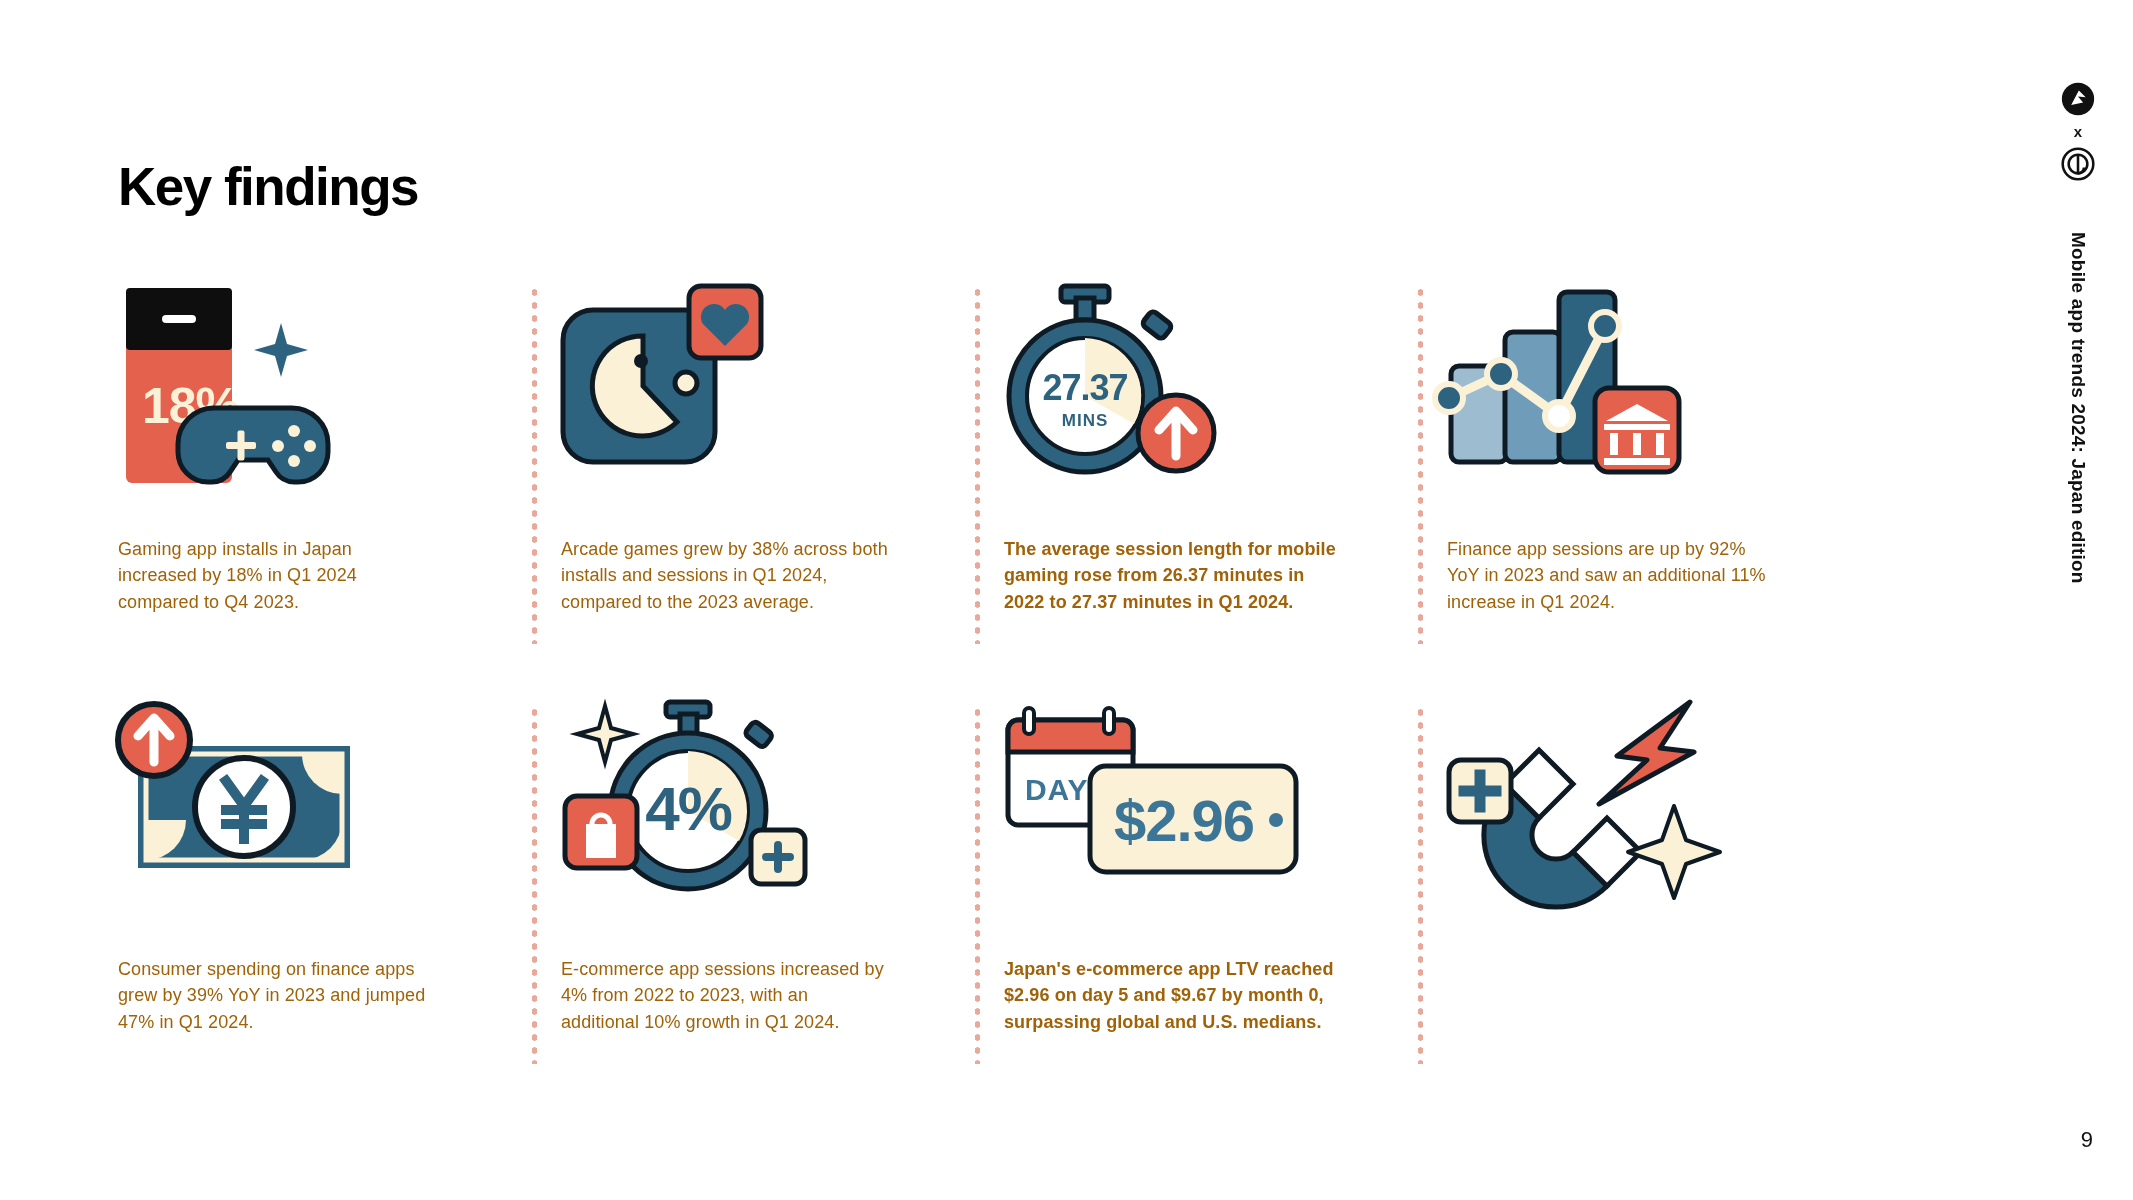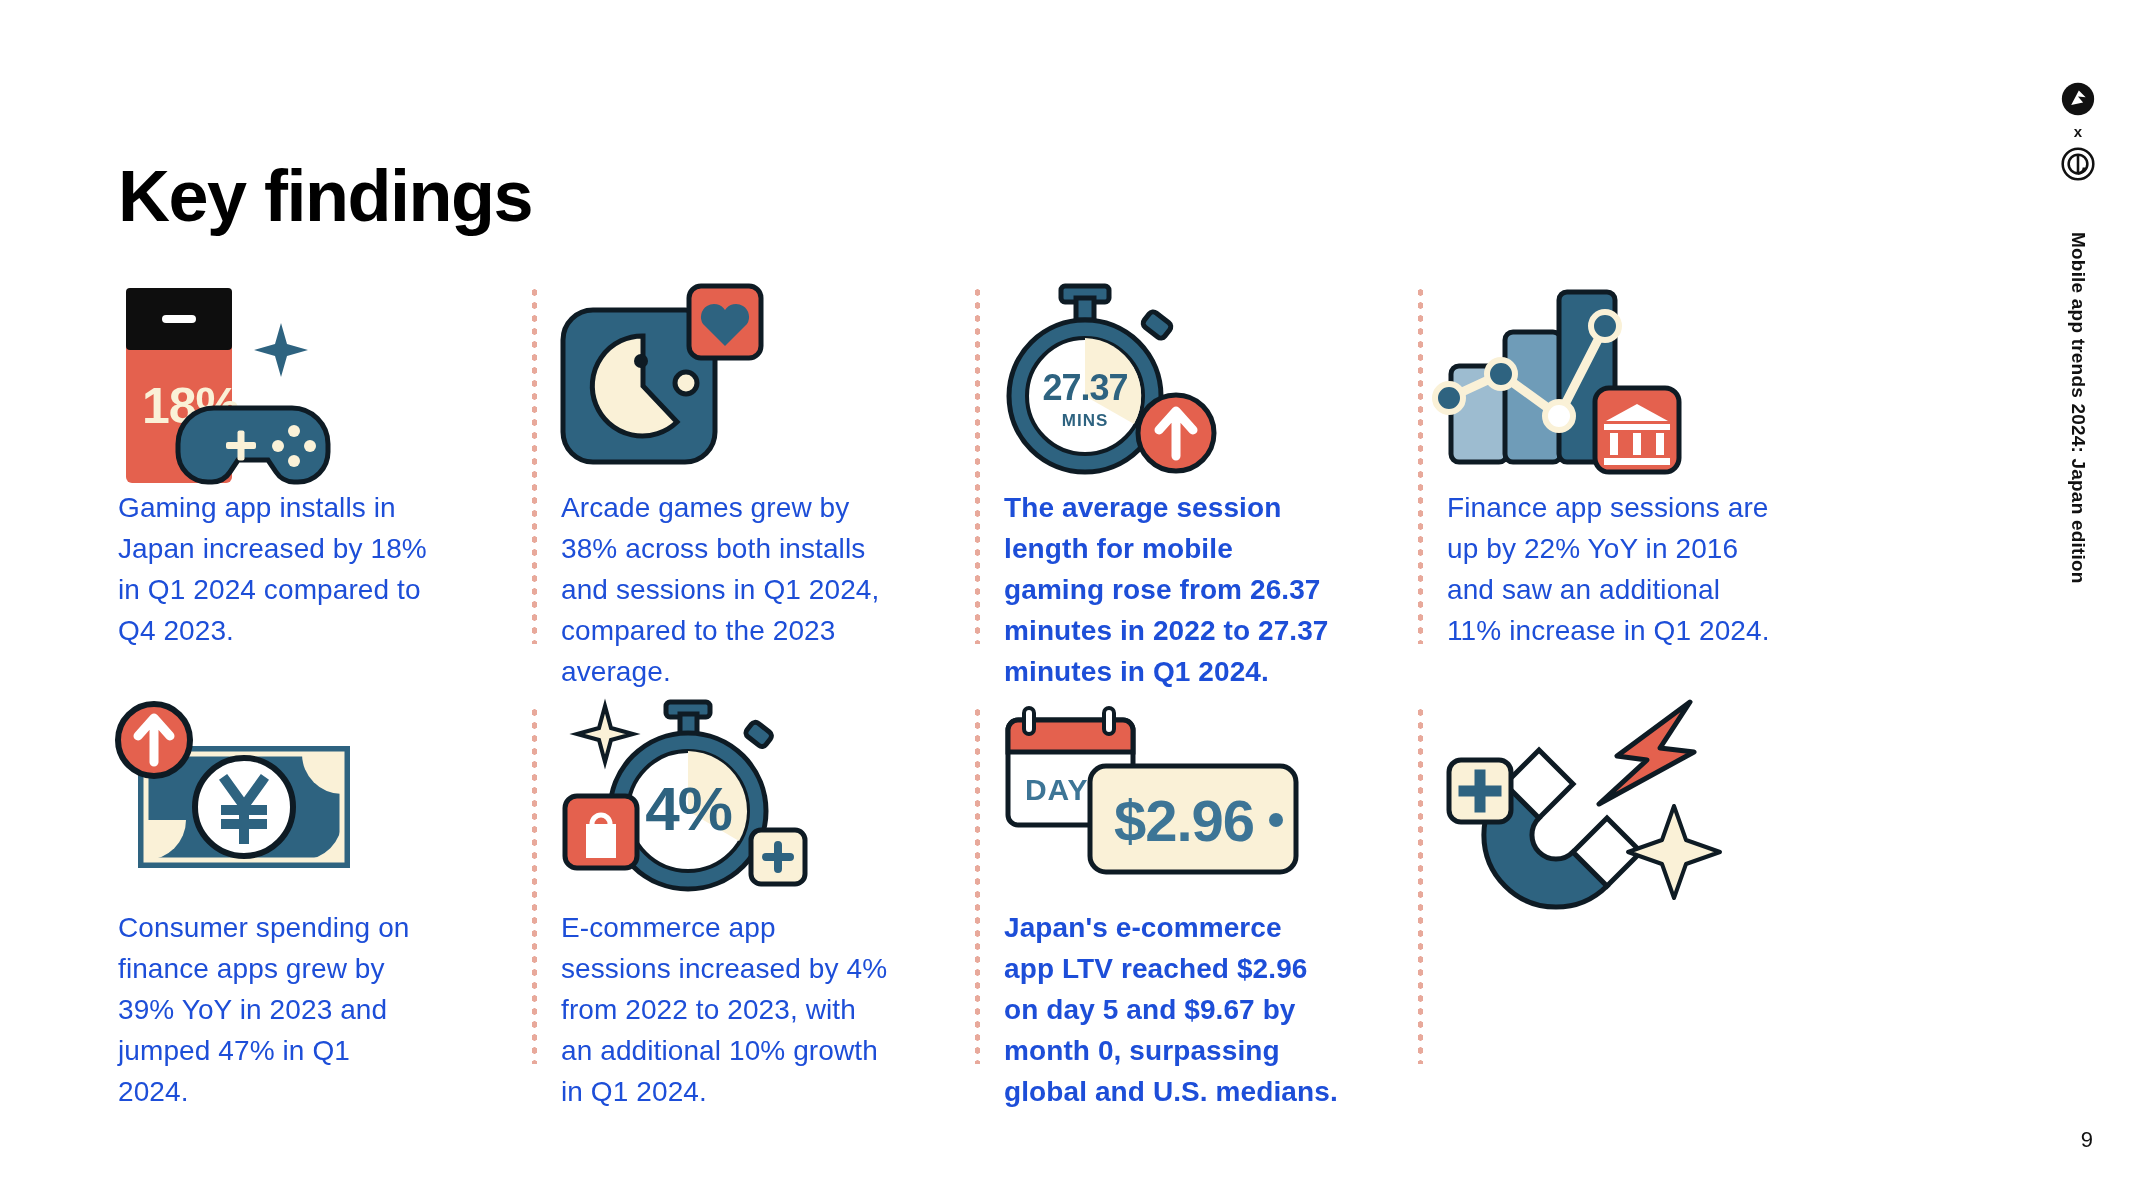--- a/index.html
+++ b/index.html
@@ -17,21 +17,21 @@
     width: 2133px;
     height: 1200px;
     background: #ffffff;
   }
 
   
   .page-title {
     position: absolute;
     left: 118px;
     top: 160px;
-    font-size: 72px;
+    font-size: 53px;
     font-weight: 700;
     letter-spacing: -1.5px;
     color: #000000;
     line-height: 1;
   }
 
   
   .grid {
     position: absolute;
     left: 118px;
@@ -45,25 +45,26 @@
   }
   .cell {
     position: relative;
     padding-right: 70px;
   }
   .cell-art {
     height: 210px;
     position: relative;
   }
   .cell-text {
-    font-size: 28px;
+    font-size: 18px;
     line-height: 1.46;
-    color: #1d4ed8;
+    color: #a16207;
     letter-spacing: 0.1px;
     max-width: 330px;
+    margin-top: 48px;
   }
   .cell.c1 .cell-text, .cell.c5 .cell-text { max-width: 310px; }
   .cell.c3 .cell-text, .cell.c7 .cell-text { max-width: 335px; font-weight: bold; }
 
   
   .divider {
     position: absolute;
     top: 8px;
     right: 24px;
     width: 5px;
@@ -201,21 +202,21 @@
           <circle cx="158" cy="48" r="14" fill="#2e6380" stroke="#faf1d7" stroke-width="6"></circle>
           <rect x="148" y="110" width="84" height="84" rx="14" fill="#e4614e" stroke="#0e1b24" stroke-width="5"></rect>
           <path d="M159 143 L190 126 L221 143 Z" fill="#ffffff"></path>
           <rect x="157" y="146" width="66" height="6" fill="#ffffff"></rect>
           <rect x="163" y="155" width="8" height="22" fill="#ffffff"></rect>
           <rect x="186" y="155" width="8" height="22" fill="#ffffff"></rect>
           <rect x="209" y="155" width="8" height="22" fill="#ffffff"></rect>
           <rect x="157" y="180" width="66" height="7" fill="#ffffff"></rect>
         </svg>
       </div>
-      <div class="cell-text">Finance app sessions are up by 22% YoY in 2016 and saw an additional 11% increase in Q1 2024.</div>
+      <div class="cell-text">Finance app sessions are up by 92% YoY in 2023 and saw an additional 11% increase in Q1 2024.</div>
     </div>
 
     <div class="cell c5">
       <div class="cell-art">
         <svg class="art" width="240" height="210" viewBox="0 0 240 210">
           <rect x="20" y="48" width="212" height="122" fill="#2e6380"></rect>
           <rect x="28" y="56" width="196" height="106" fill="none" stroke="#faf1d7" stroke-width="5"></rect>
           <path d="M224 56 a40 40 0 0 1 -40 0 Z" fill="#faf1d7"></path>
           <path d="M184 56 h40 v40 a40 40 0 0 1 -40 -40 z" fill="#faf1d7"></path>
           <path d="M28 162 h40 a40 40 0 0 1 -40 40 z" fill="#faf1d7" transform="translate(0,-40)"></path>

